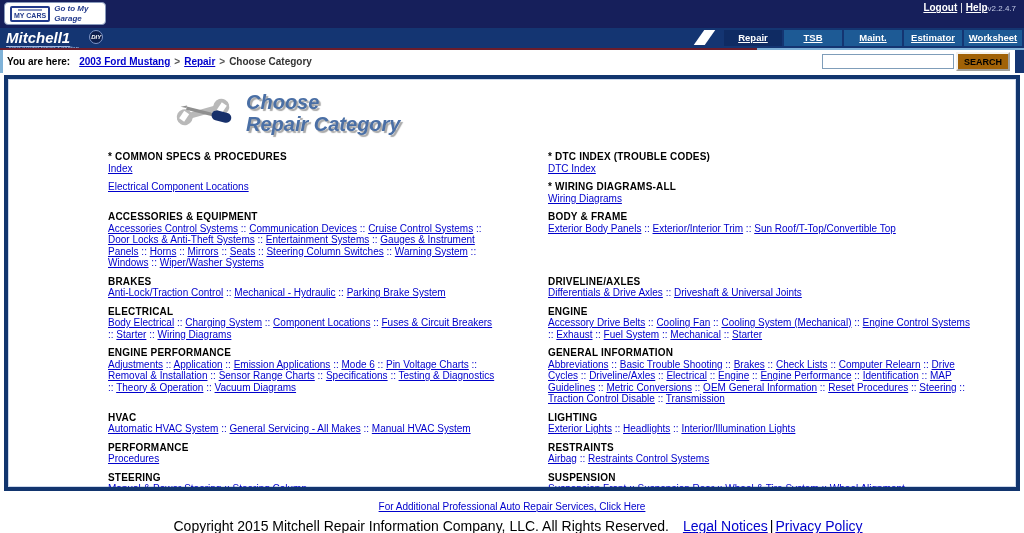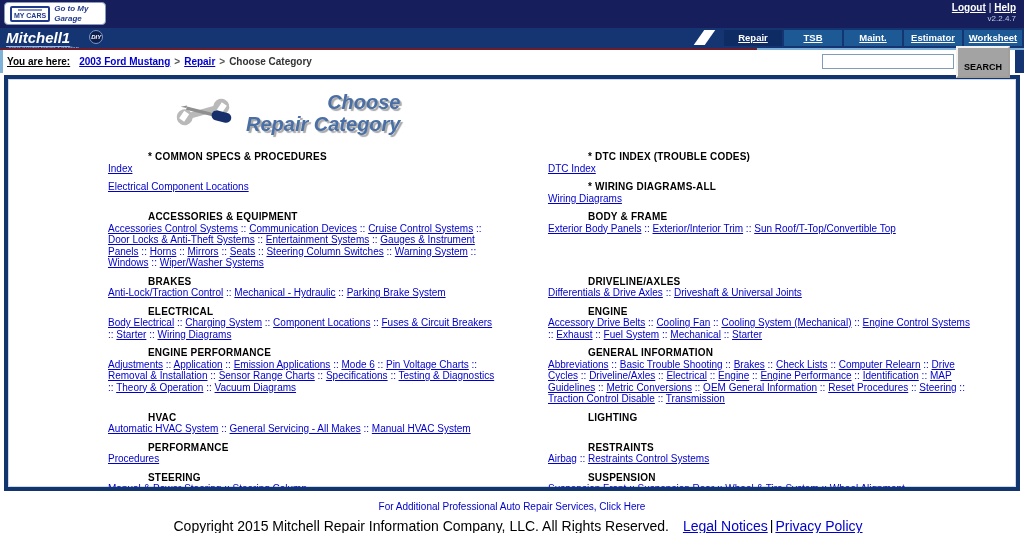--- a/index.html
+++ b/index.html
@@ -15,21 +15,21 @@
   .topbar{height:28px;background:var(--navy);display:flex;align-items:flex-start;
     justify-content:space-between;padding:2px 8px 0 4px;}
   .garage{background:#fff;border-radius:4px;border:1px solid #8899bb;display:flex;
     align-items:center;gap:4px;padding:1px 5px;height:23px;cursor:pointer;}
   .plate{border:2px solid #223a8c;border-radius:2px;padding:1px 2px;display:flex;
     flex-direction:column;align-items:center;background:#fdfdfd;}
   .plate-top{width:24px;height:2px;background:#223a8c;opacity:.55;margin-bottom:1px;}
   .plate-text{font-size:7px;font-weight:bold;color:#223a8c;line-height:1;white-space:nowrap;}
   .garage-label{font-size:8px;font-weight:bold;font-style:italic;color:#223a8c;
     width:46px;line-height:1.15;}
-  .top-right{display:flex;flex-direction:column;align-items:flex-end;line-height:1.2;}
+  .top-right{display:flex;flex-direction:row;align-items:flex-end;line-height:1.2;}
   .top-links{font-size:10px;font-weight:bold;}
   .top-links a{color:#fff;text-decoration:underline;cursor:pointer;}
   .top-links .pipe{color:#fff;margin:0 3px;font-weight:normal;}
   .version{font-size:8px;color:#c6cde8;}
 
   
   .band{height:22px;background:var(--band);display:flex;align-items:center;position:relative;}
   .logo-wrap{margin-left:6px;display:flex;align-items:flex-start;gap:19px;position:relative;top:-1px;}
   .logo-text{font-size:15px;font-weight:bold;font-style:italic;color:#fff;line-height:1;
     border-bottom:1px solid #9db4dd;padding-bottom:1px;}
@@ -43,48 +43,48 @@
   .tabs{margin-left:auto;display:flex;align-items:center;height:100%;padding-bottom:3px;z-index:1;}
   .stripe{width:11px;height:15px;background:#fff;transform:skewX(-35deg);margin-right:12px;}
   .tab{width:58px;text-align:center;font-size:9.5px;font-weight:bold;color:#fff;
     text-decoration:underline;padding:2px 0 3px;margin-left:2px;background:var(--tab);cursor:pointer;}
   .tab.active{background:var(--tab_active);}
   .tabs .tab:last-child{margin-right:2px;}
 
   
   .crumbrow{height:23px;background:#fff;display:flex;align-items:center;font-size:10px;
     position:relative;border-left:3px solid var(--accent_light);padding-left:4px;}
-  .crumb-prefix{font-weight:bold;color:#000;margin-right:5px;text-decoration:underline;}
+  .crumb-prefix{font-weight:bold;color:#000;margin-right:5px;}
   .crumbrow a{color:var(--link);font-weight:bold;text-decoration:underline;margin:0 4px;cursor:pointer;}
   .crumb-sep{color:#555;font-weight:bold;}
   .crumb-current{font-weight:bold;color:#333;margin-left:4px;}
   .search{margin-left:auto;display:flex;align-items:center;margin-right:14px;gap:2px;}
   .search input{width:132px;height:15px;border:1px solid #7f9db9;font-size:10px;padding:0 2px;}
-  .search button{height:19px;font-size:9px;font-weight:bold;background:#a3a3a3;
-    border:2px outset #f4f2ee;padding:14px 6px;cursor:pointer;color:#000;}
+  .search button{height:19px;font-size:9px;font-weight:bold;background:#a16207;
+    border:2px outset #f4f2ee;padding:1px 6px;cursor:pointer;color:#000;}
   .crumb-pad{position:absolute;right:0;top:0;width:9px;height:100%;background:var(--band);}
 
   
   .main{margin:2px 4px 0;height:416px;border:4px solid var(--border);background:#fff;
     box-shadow:inset 0 0 0 1px #ccd8ec;overflow:hidden;}
   .title-graphic{display:flex;align-items:flex-start;margin:12px 0 0 164px;gap:12px;}
   .title-text{font-size:20px;font-weight:bold;font-style:italic;color:var(--title_blue);
-    line-height:1.1;text-shadow:2px 2px 1px #a8a8a8;text-align:right;}
+    line-height:1.1;text-shadow:2px 2px 1px #a8a8a8;}
 
   .grid{margin:16px 0 0 100px;display:grid;grid-template-columns:440px 440px;
     row-gap:7px;font-size:10px;line-height:11.5px;}
   .cell{padding-right:48px;}
   .cell.right{padding-right:18px;}
-  .sec-title{font-weight:bold;color:#000;font-size:10px;letter-spacing:.2px;margin-left:40px;}
+  .sec-title{font-weight:bold;color:#000;font-size:10px;letter-spacing:.2px;}
   .sec-links a{color:var(--link);text-decoration:underline;cursor:pointer;}
   .sep{color:var(--link);}
 
   
   .footer{background:#fff;text-align:center;padding-top:4px;line-height:1.2;}
-  .f1 a{font-size:10px;color:var(--link);cursor:pointer;}
+  .f1 a{font-size:10px;color:var(--link);text-decoration:underline;cursor:pointer;}
   .f2{font-size:14px;color:#000;margin-top:4px;padding-left:12px;}
   .f2 a{color:var(--link);text-decoration:underline;cursor:pointer;}
   .f2 .pipe{margin:0 2px;}
   .f2 .gap{display:inline-block;width:14px;}
   .f3{margin-top:1px;}
   .f3 a{font-size:10px;font-weight:bold;color:var(--link);text-decoration:underline;cursor:pointer;}
 </style>
 </head>
 <body>
 
@@ -206,20 +206,21 @@
       <div class="cell right">
         <div class="sec-title">GENERAL INFORMATION</div>
         <div class="sec-links"><a>Abbreviations</a><span class="sep"> :: </span><a>Basic Trouble Shooting</a><span class="sep"> :: </span><a>Brakes</a><span class="sep"> :: </span><a>Check Lists</a><span class="sep"> :: </span><a>Computer Relearn</a><span class="sep"> :: </span><a>Drive Cycles</a><span class="sep"> :: </span><a>Driveline/Axles</a><span class="sep"> :: </span><a>Electrical</a><span class="sep"> :: </span><a>Engine</a><span class="sep"> :: </span><a>Engine Performance</a><span class="sep"> :: </span><a>Identification</a><span class="sep"> :: </span><a>MAP Guidelines</a><span class="sep"> :: </span><a>Metric Conversions</a><span class="sep"> :: </span><a>OEM General Information</a><span class="sep"> :: </span><a>Reset Procedures</a><span class="sep"> :: </span><a>Steering</a><span class="sep"> :: </span><a>Traction Control Disable</a><span class="sep"> :: </span><a>Transmission</a></div>
       </div>
       <div class="cell left">
         <div class="sec-title">HVAC</div>
         <div class="sec-links"><a>Automatic HVAC System</a><span class="sep"> :: </span><a>General Servicing - All Makes</a><span class="sep"> :: </span><a>Manual HVAC System</a></div>
       </div>
       <div class="cell right">
         <div class="sec-title">LIGHTING</div>
+        <div class="sec-links"><a>Exterior Lights</a><span class="sep"> :: </span><a>Headlights</a><span class="sep"> :: </span><a>Interior/Illumination Lights</a></div>
       </div>
       <div class="cell left">
         <div class="sec-title">PERFORMANCE</div>
         <div class="sec-links"><a>Procedures</a></div>
       </div>
       <div class="cell right">
         <div class="sec-title">RESTRAINTS</div>
         <div class="sec-links"><a>Airbag</a><span class="sep"> :: </span><a>Restraints Control Systems</a></div>
       </div>
       <div class="cell left">

